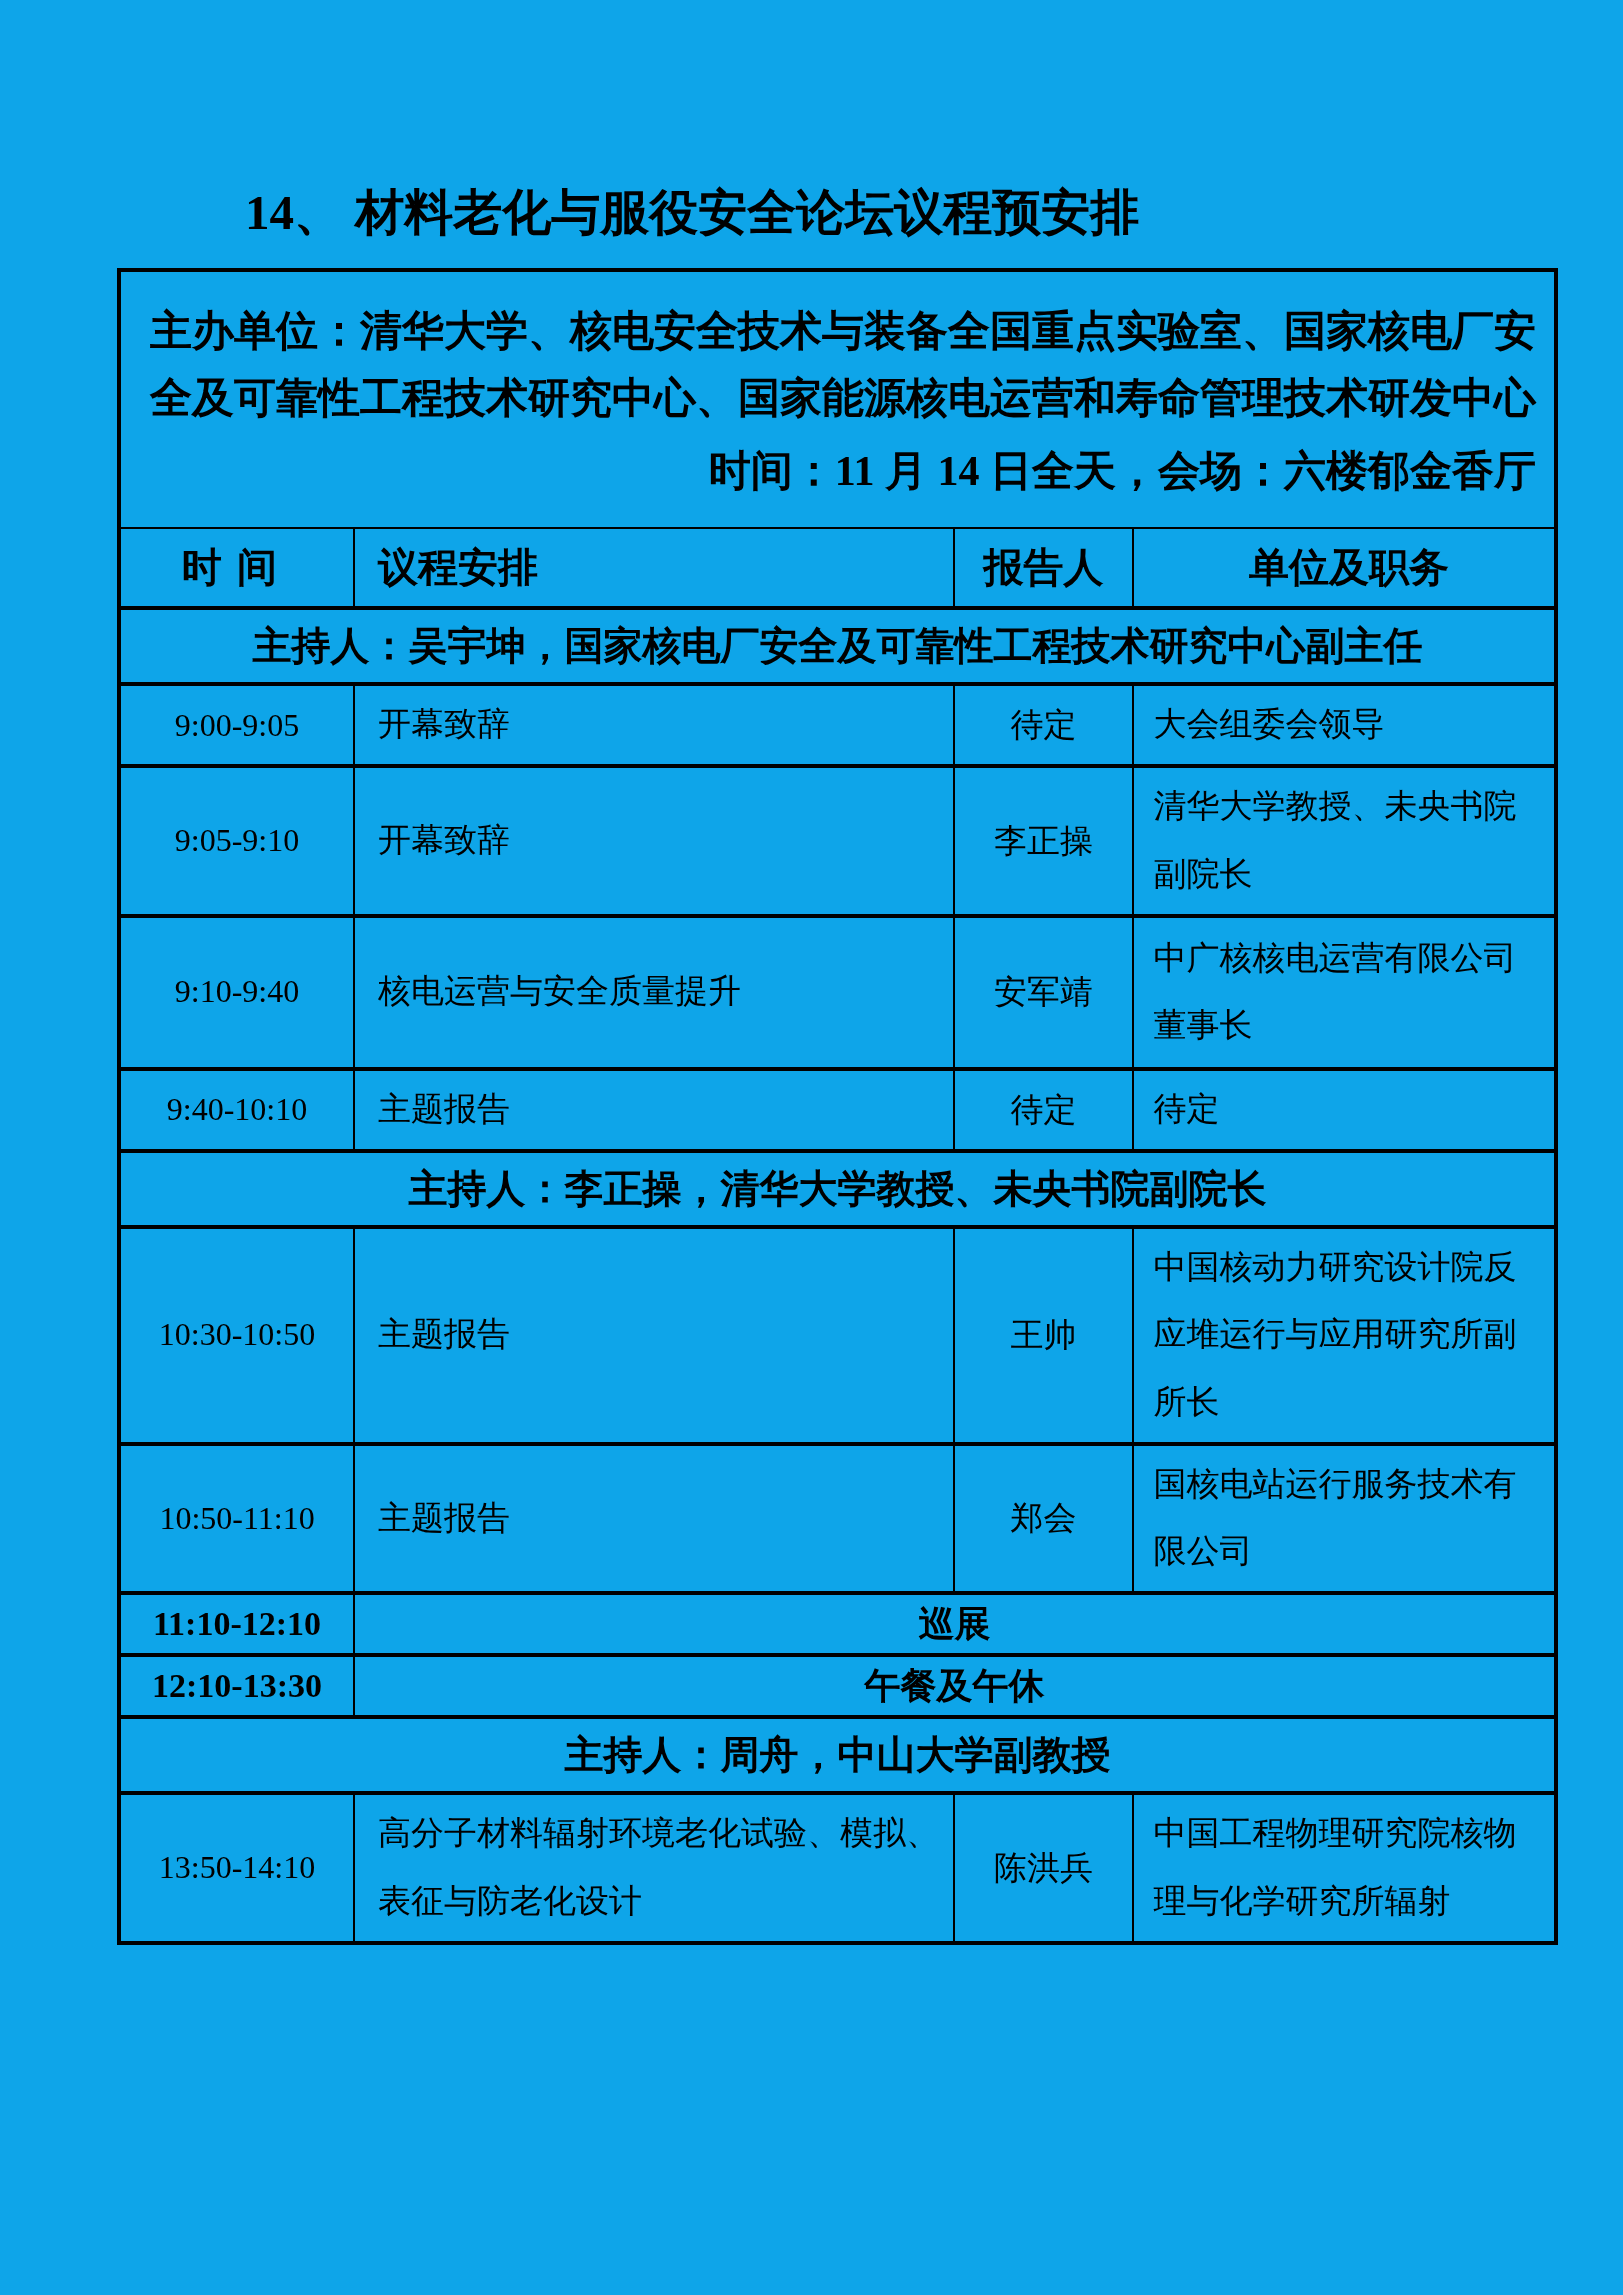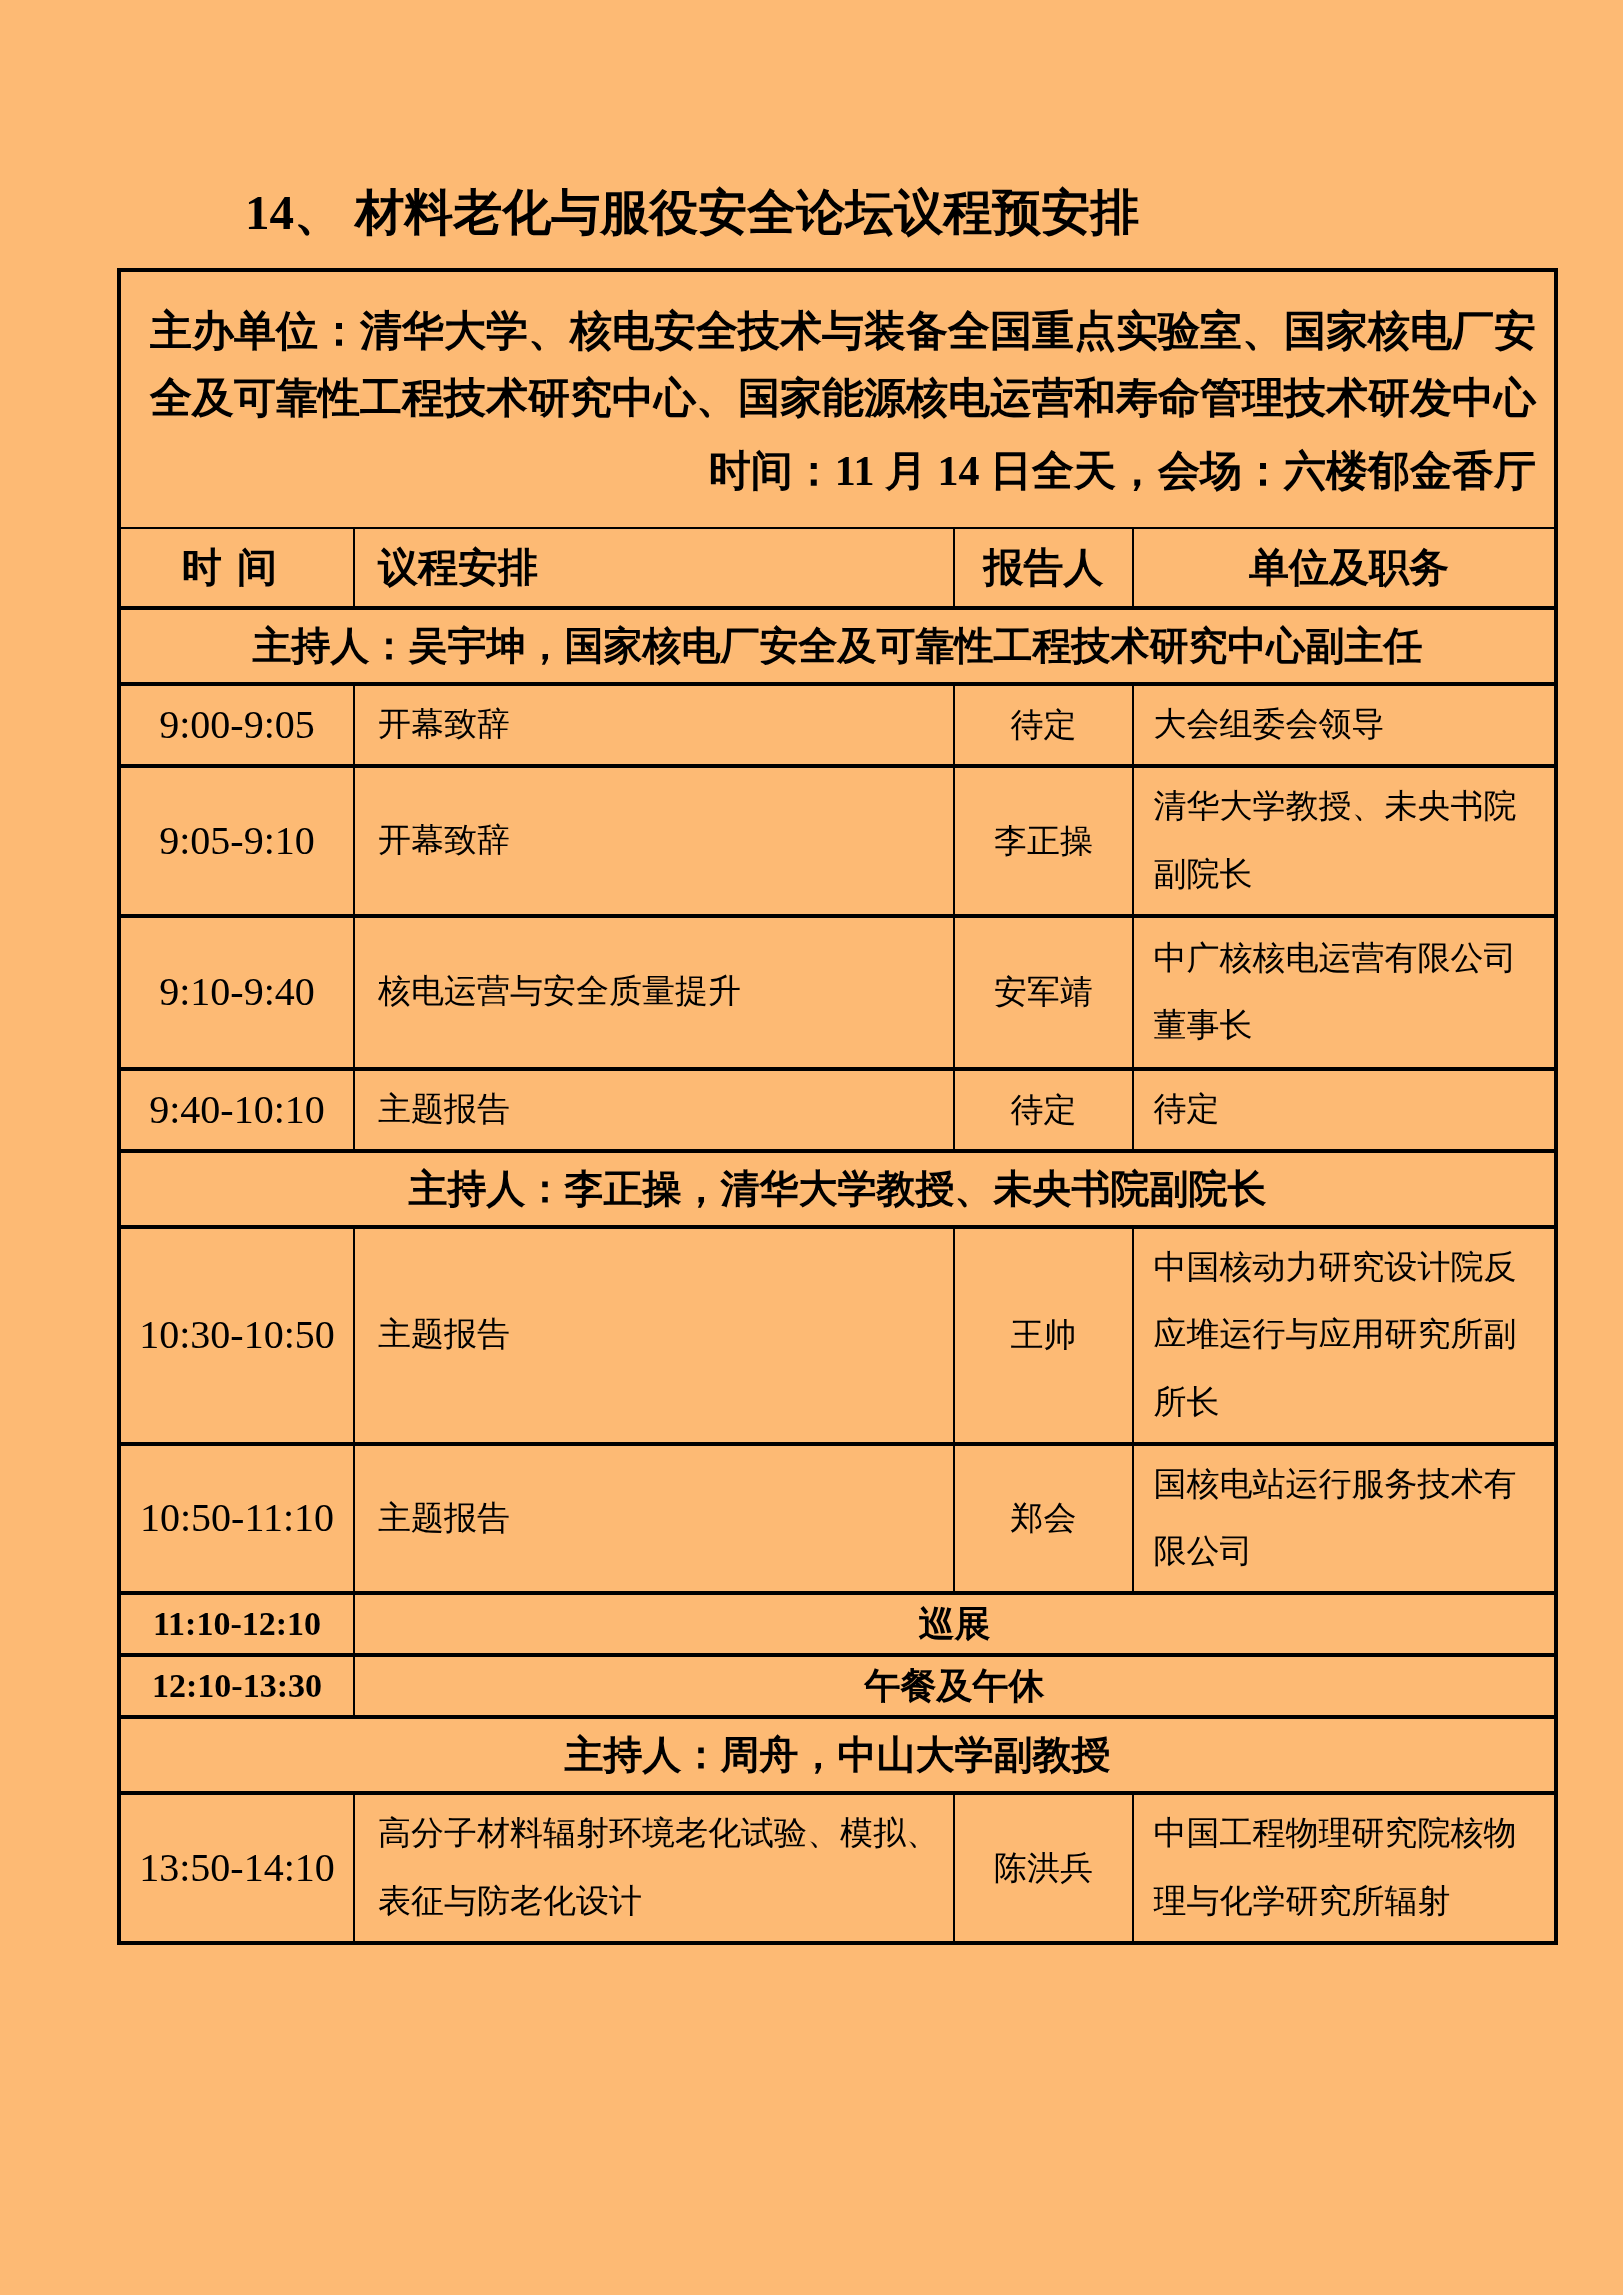--- a/index.html
+++ b/index.html
@@ -6,21 +6,21 @@
     margin: 0;
     padding: 0;
     background: #ffffff;
     color: #000000;
     font-family: "Liberation Serif", "DejaVu Serif", serif;
   }
   .page {
     position: relative;
     width: 1623px;
     height: 2295px;
-    background: #fdba74;
+    background: #0ea5e9;
     overflow: hidden;
   }
   .doc-title {
     padding-top: 184px;
     margin: 0 0 25.6px 245px;
     font-size: 49px;
     font-weight: bold;
     line-height: 1.2;
     white-space: nowrap;
   }
@@ -80,21 +80,21 @@
     font-size: 34px;
   }
   tr.break td.breaktext {
     text-align: center;
     font-weight: bold;
     font-size: 36px;
   }
   
   td.time {
     text-align: center;
-    font-size: 40px;
+    font-size: 32px;
     line-height: 1.3;
   }
   td.topic {
     text-align: left;
     padding: 5.1px 12.8px 5.1px 23px;
     line-height: 2.05;
   }
   td.speaker {
     text-align: center;
     line-height: 1.4;

